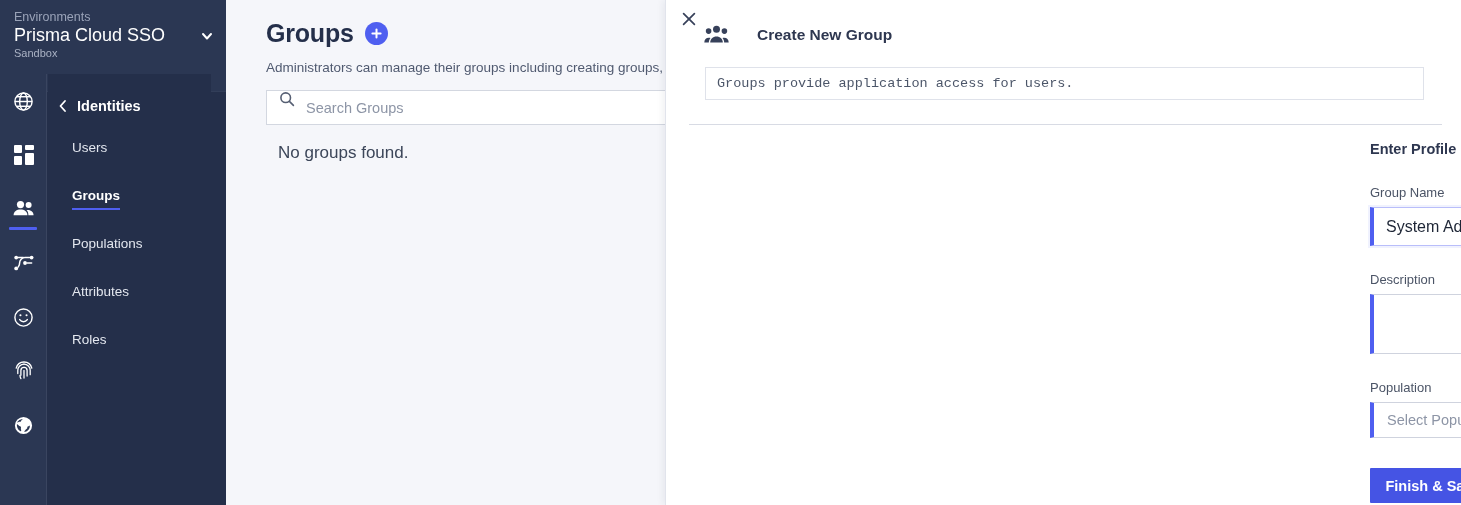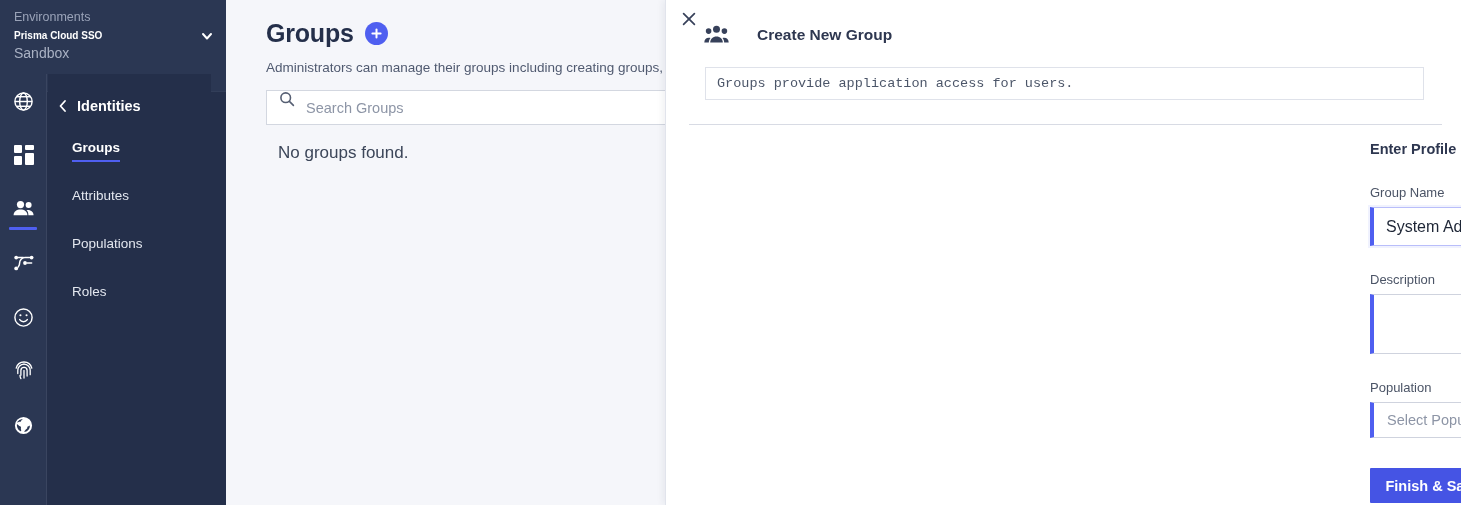--- a/index.html
+++ b/index.html
@@ -18,22 +18,22 @@
     background: #242f4a;
   }
   .env-block {
     position: absolute; left: 0; top: 0;
     width: 226px; height: 92px;
     background: #2b3753;
     border-bottom: 1px solid #3a456080;
     padding: 9px 14px 0 14px;
   }
   .env-label { font-size: 12.5px; color: #9aa3b8; line-height: 16px; }
-  .env-name  { font-size: 10px; color: #ffffff; font-weight: bold; line-height: 19px; margin-top: 1px; }
-  .env-sub   { font-size: 14px; color: #aab2c4; line-height: 15px; margin-top: 1px; }
+  .env-name  { font-size: 18px; color: #ffffff; font-weight: normal; line-height: 19px; margin-top: 1px; }
+  .env-sub   { font-size: 11px; color: #aab2c4; line-height: 15px; margin-top: 1px; }
   .env-chevron {
     position: absolute; right: 12px; top: 29px;
     width: 14px; height: 14px; color: #ffffff;
   }
   .env-chevron svg { display: block; }
 
   .icon-rail {
     position: absolute; left: 0; top: 74px;
     width: 47px; height: 431px;
     background: #2b3753;
@@ -291,27 +291,30 @@
       <div class="submenu-header">
         <span class="back-chevron">
           <svg width="10" height="14" viewBox="0 0 10 14" fill="none" stroke="currentColor" stroke-width="1.8" stroke-linecap="round" stroke-linejoin="round">
               <polyline points="7,2 2.5,7 7,12"></polyline>
             </svg>
         </span>
         <span>Identities</span>
       </div>
       <div class="submenu-items">
         <div class="submenu-row">
+          <span class="submenu-item">Users</span>
+        </div>
+        <div class="submenu-row">
           <span class="submenu-item active">Groups</span>
+        </div>
+        <div class="submenu-row">
+          <span class="submenu-item">Populations</span>
         </div>
         <div class="submenu-row">
           <span class="submenu-item">Attributes</span>
-        </div>
-        <div class="submenu-row">
-          <span class="submenu-item">Populations</span>
         </div>
         <div class="submenu-row">
           <span class="submenu-item">Roles</span>
         </div>
       </div>
     </div>
   </div>
 
   <div class="main">
     <div class="page-title-row">

